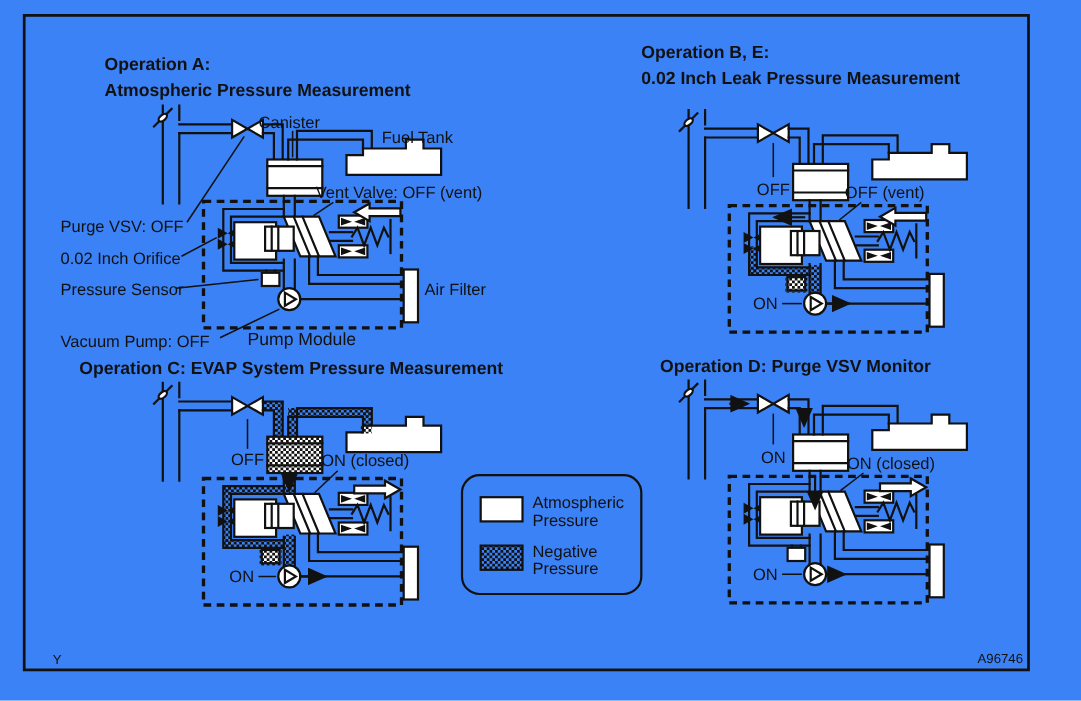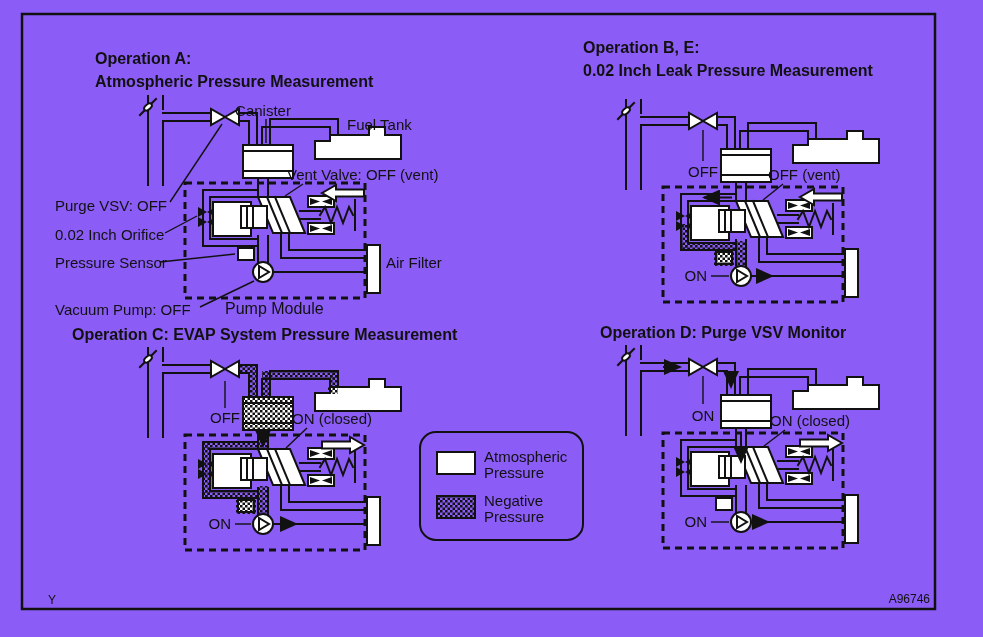--- a/index.html
+++ b/index.html
@@ -1,16 +1,16 @@
 <!DOCTYPE html>
 <html><head>
 <meta charset="utf-8">
 <style>
   html,body{margin:0;padding:0;background:#ffffff;}
-  .page{position:relative;width:983px;height:637px;background:#8b5cf6;overflow:hidden;}
+  .page{position:relative;width:983px;height:637px;background:#3b82f6;overflow:hidden;}
   svg{display:block;}
   .pipe{stroke:#111;stroke-width:2;fill:none;stroke-linecap:square;}
   .fillw{stroke:#111;stroke-width:2;fill:#fff;}
   .ink{fill:#111;stroke:none;}
   .dashbox{stroke:#111;stroke-width:3;fill:none;stroke-dasharray:7 5;}
   .frame{stroke:#111;stroke-width:2.5;fill:none;}
   .leader{stroke:#111;stroke-width:1.4;fill:none;}
   .flow{stroke:#111;stroke-width:2;fill:none;marker-end:url(#ah);}
   .hatch{fill:url(#hatch);stroke:none;}
   .lbl{font:15px "Liberation Sans",sans-serif;fill:#111;}

